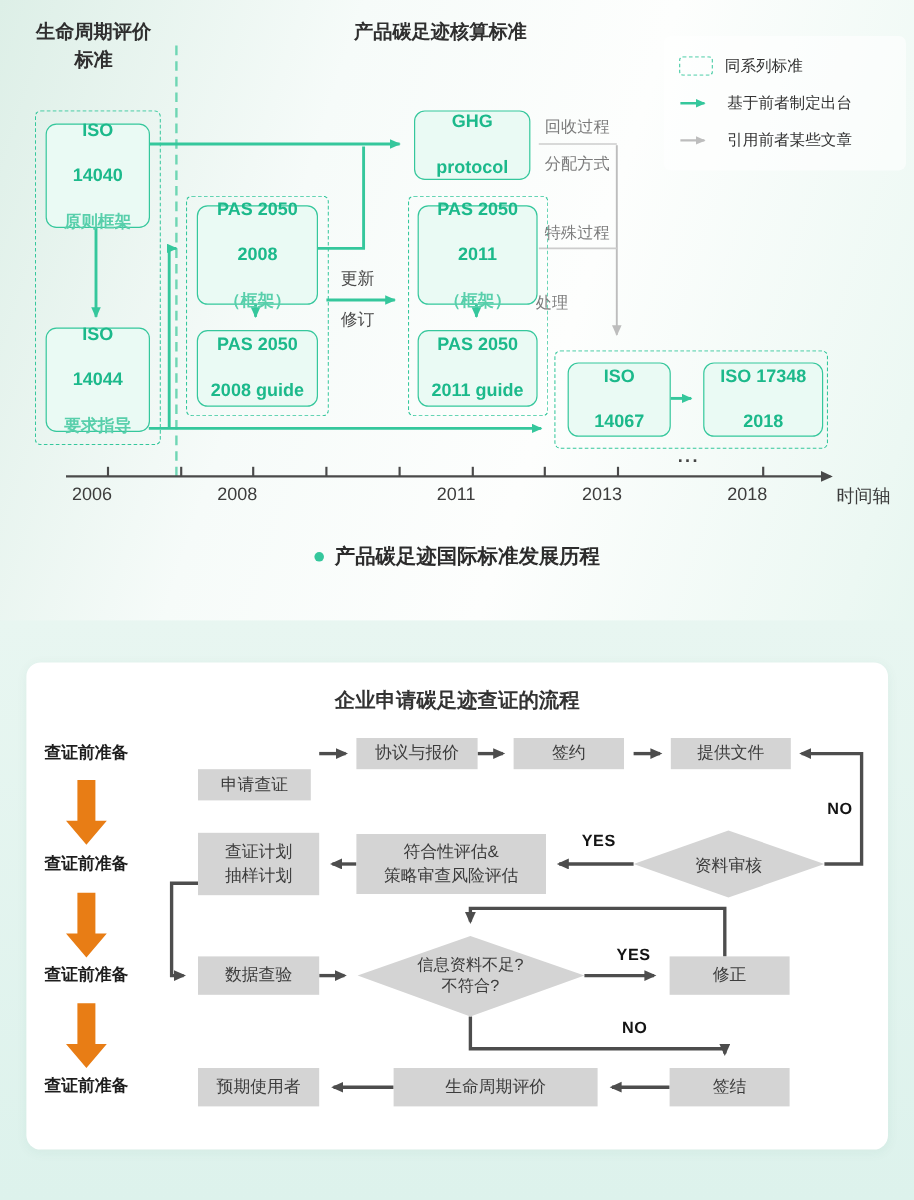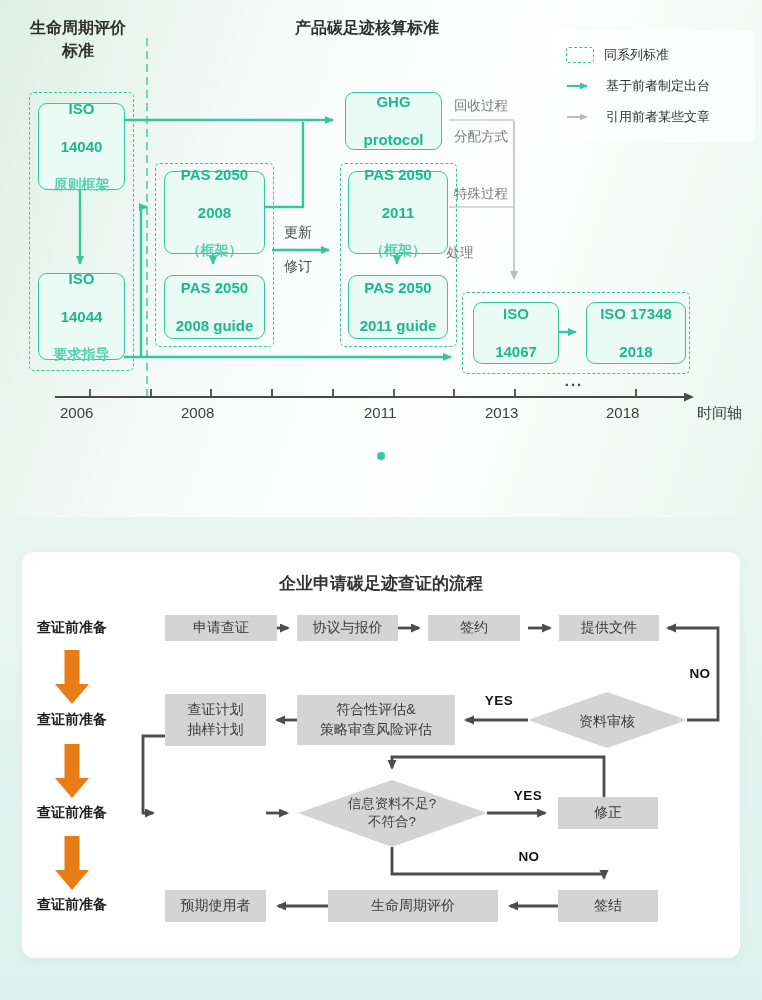--- a/index.html
+++ b/index.html
@@ -214,44 +214,46 @@
   <div class="year" style="left:60px;">2006</div>
   <div class="year" style="left:181px;">2008</div>
   <div class="year" style="left:364px;">2011</div>
   <div class="year" style="left:485px;">2013</div>
   <div class="year" style="left:606px;">2018</div>
   <div class="dots">...</div>
   <div class="year" style="left:697px;width:64px;">时间轴</div>
 
   <div class="caption">
     <span class="dot"></span>
+    <span class="txt">产品碳足迹国际标准发展历程</span>
   </div>
 
   <div class="flow-title">企业申请碳足迹查证的流程</div>
 
   <div class="phase" style="top:619px;">查证前准备</div>
   <div class="phase" style="top:711px;">查证前准备</div>
   <div class="phase" style="top:804px;">查证前准备</div>
   <div class="phase" style="top:896px;">查证前准备</div>
 
-  <div class="gray-box" style="left:165px;top:615px;width:112px;height:26px;">申请查证</div>
+  <div class="gray-box" style="left:165px;top:641px;width:94px;height:26px;">申请查证</div>
   <div class="gray-box" style="left:297px;top:615px;width:101px;height:26px;">协议与报价</div>
   <div class="gray-box" style="left:428px;top:615px;width:92px;height:26px;">签约</div>
   <div class="gray-box" style="left:559px;top:615px;width:100px;height:26px;">提供文件</div>
 
   <div class="gray-box" style="left:297px;top:695px;width:158px;height:50px;">
     <span>符合性评估&amp;</span>
     <span>策略审查风险评估</span>
   </div>
   <div class="gray-box" style="left:165px;top:694px;width:101px;height:52px;">
     <span>查证计划</span>
     <span>抽样计划</span>
   </div>
   <div class="dia-txt" style="left:552px;top:712px;width:110px;font-size:14px;">资料审核</div>
 
+  <div class="gray-box" style="left:165px;top:797px;width:101px;height:32px;">数据查验</div>
   <div class="dia-txt" style="left:322px;top:795px;width:140px;">
     <span style="display:block">信息资料不足?</span>
     <span style="display:block">不符合?</span>
   </div>
   <div class="gray-box" style="left:558px;top:797px;width:100px;height:32px;">修正</div>
 
   <div class="gray-box" style="left:165px;top:890px;width:101px;height:32px;">预期使用者</div>
   <div class="gray-box" style="left:328px;top:890px;width:170px;height:32px;">生命周期评价</div>
   <div class="gray-box" style="left:558px;top:890px;width:100px;height:32px;">签结</div>
 

